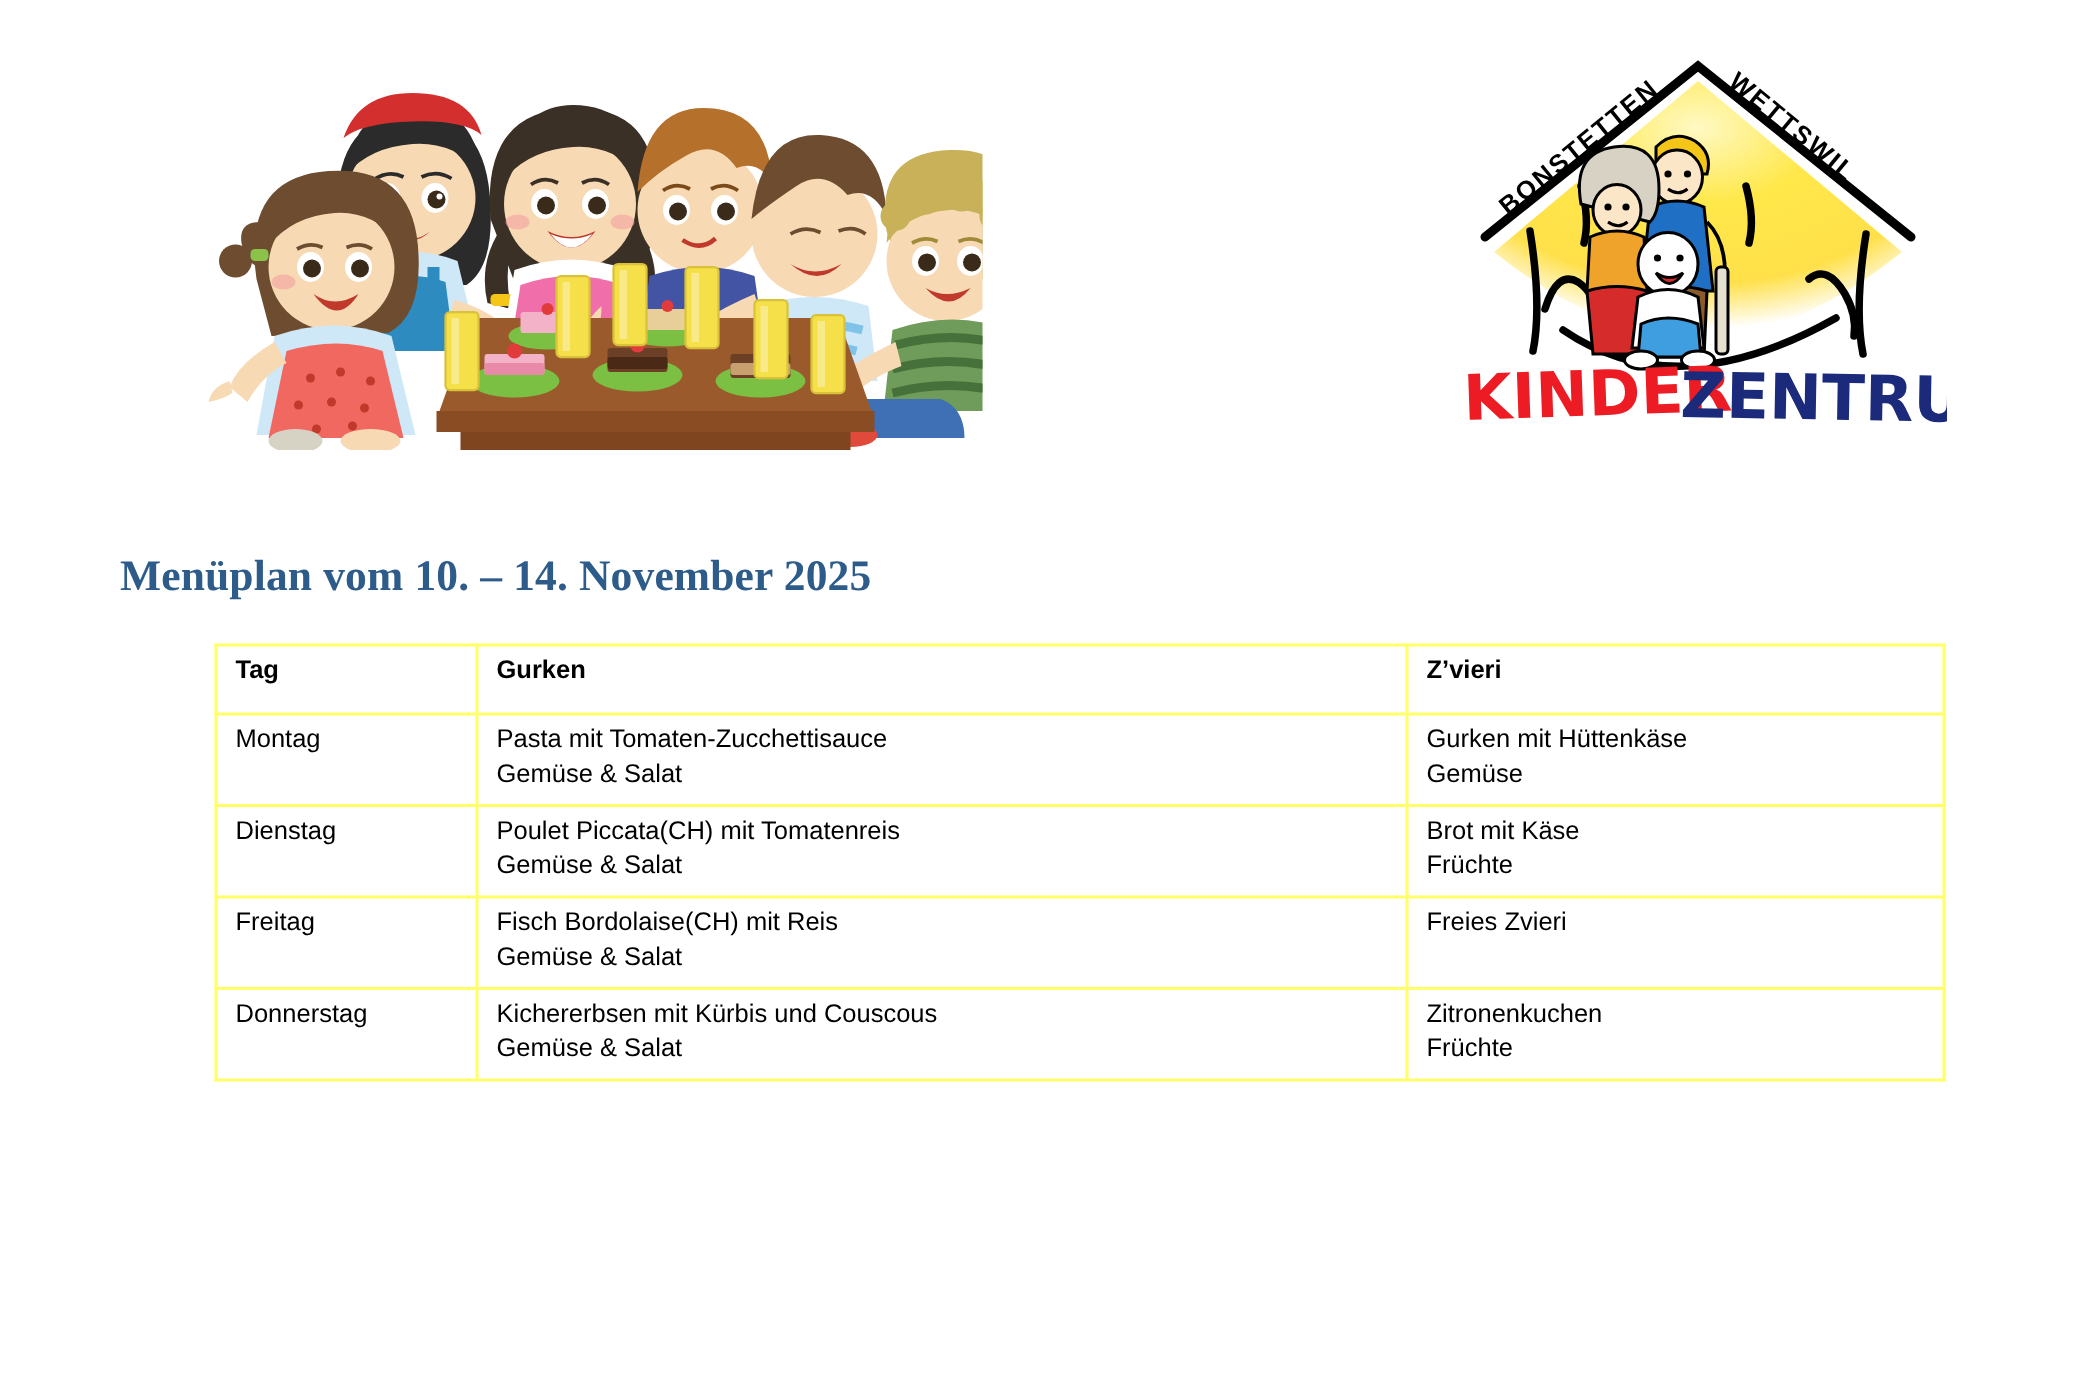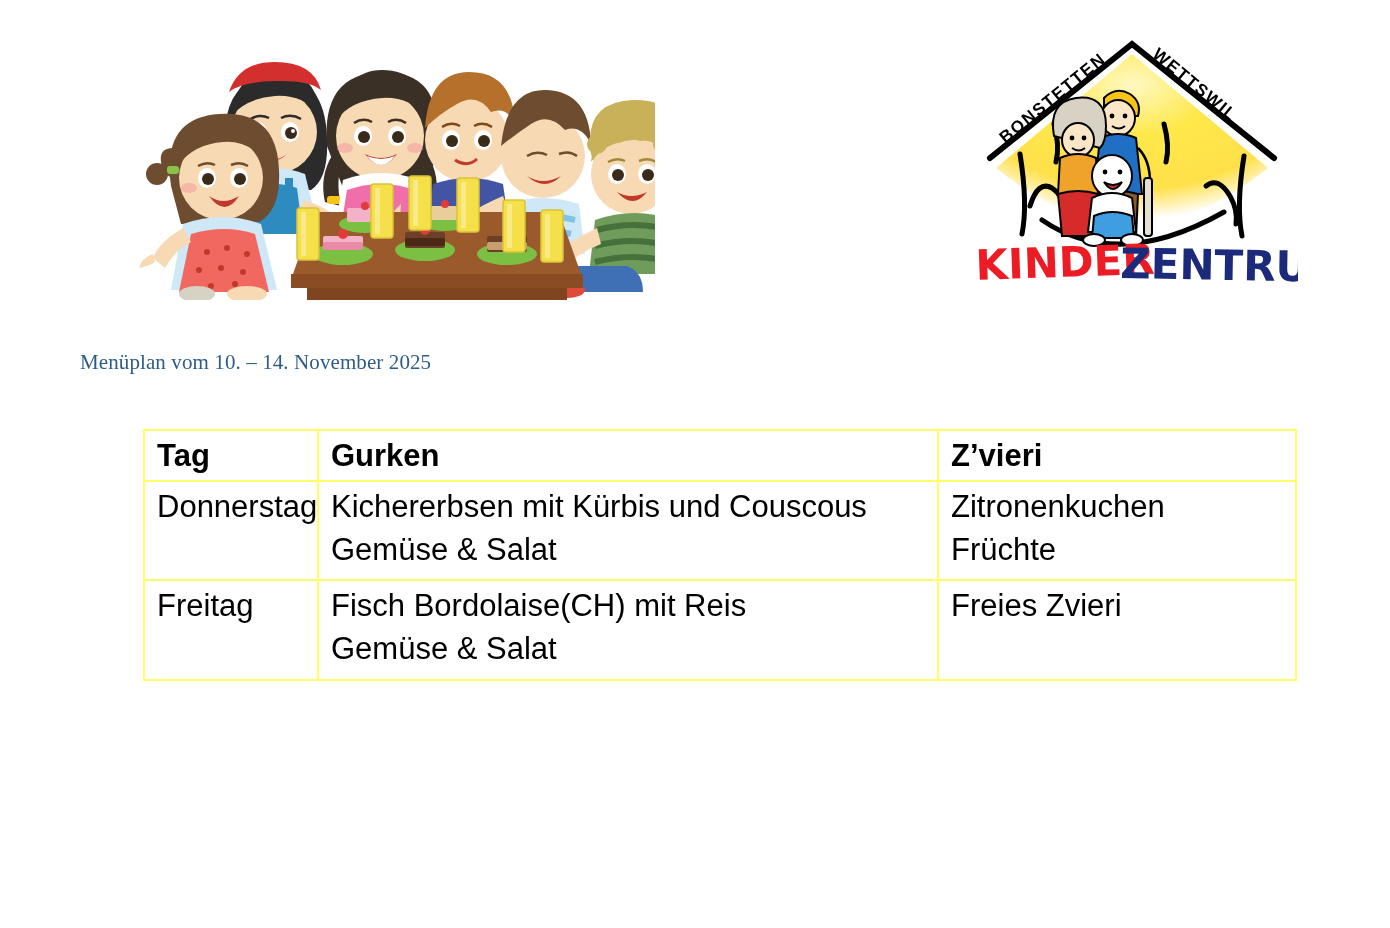--- a/index.html
+++ b/index.html
@@ -41,24 +41,24 @@
     top: 28px;
     width: 330px;
     height: 272px;
   }
   #kinderzentrum-logo svg { display: block; width: 100%; height: 100%; }
 
   
   #menu-title {
     position: absolute;
     left: 80px;
-    top: 350px;
+    top: 368px;
     font-family: "Liberation Serif", "DejaVu Serif", serif;
-    font-weight: normal;
-    font-size: 21px;
+    font-weight: bold;
+    font-size: 29px;
     color: #2e5c8a;
     letter-spacing: 0.1px;
     white-space: nowrap;
   }
 
   
   #menu-table {
     position: absolute;
     left: 143px;
     top: 429px;
@@ -70,21 +70,21 @@
   #menu-table col.col-lunch { width: 620px; }
   #menu-table col.col-snack { width: 358px; }
 
   #menu-table th, #menu-table td {
     border: 2px solid #ffff66;
     vertical-align: top;
     padding: 4px 12px 8px 12px;
     text-align: left;
     color: #000000;
     font-family: "Liberation Sans", sans-serif;
-    font-size: 31px;
+    font-size: 17px;
     line-height: 1.38;
     font-weight: normal;
   }
   #menu-table thead th {
     font-weight: bold;
     height: 38px;
     padding-bottom: 2px;
   }
   #menu-table tbody td { height: 40px; }
   #menu-table td .line2 { display: block; }
@@ -377,35 +377,57 @@
   </colgroup>
   <thead>
     <tr>
       <th>Tag</th>
       <th>Gurken</th>
       <th>Z’vieri</th>
     </tr>
   </thead>
   <tbody>
     <tr>
-      <td>Donnerstag</td>
-      <td>
-        <span>Kichererbsen mit Kürbis und Couscous</span>
+      <td>Montag</td>
+      <td>
+        <span>Pasta mit Tomaten-Zucchettisauce</span>
         <span class="line2">Gemüse &amp; Salat</span>
       </td>
       <td>
-        <span>Zitronenkuchen</span>
+        <span>Gurken mit Hüttenkäse</span>
+        <span class="line2">Gemüse</span>
+      </td>
+    </tr>
+    <tr>
+      <td>Dienstag</td>
+      <td>
+        <span>Poulet Piccata(CH) mit Tomatenreis</span>
+        <span class="line2">Gemüse &amp; Salat</span>
+      </td>
+      <td>
+        <span>Brot mit Käse</span>
         <span class="line2">Früchte</span>
       </td>
     </tr>
     <tr>
       <td>Freitag</td>
       <td>
         <span>Fisch Bordolaise(CH) mit Reis</span>
         <span class="line2">Gemüse &amp; Salat</span>
       </td>
       <td class="empty-cell">
         <span>Freies Zvieri</span>
         <span class="line2"></span>
       </td>
     </tr>
+    <tr>
+      <td>Donnerstag</td>
+      <td>
+        <span>Kichererbsen mit Kürbis und Couscous</span>
+        <span class="line2">Gemüse &amp; Salat</span>
+      </td>
+      <td>
+        <span>Zitronenkuchen</span>
+        <span class="line2">Früchte</span>
+      </td>
+    </tr>
   </tbody>
 </table>
 
 </body></html>

